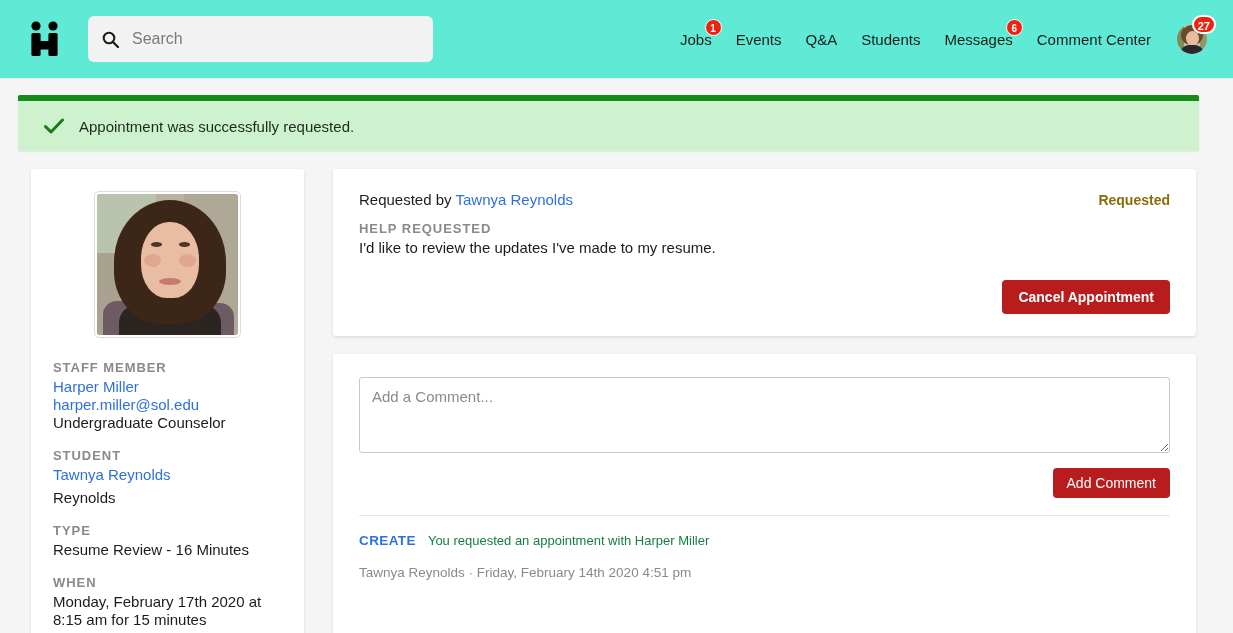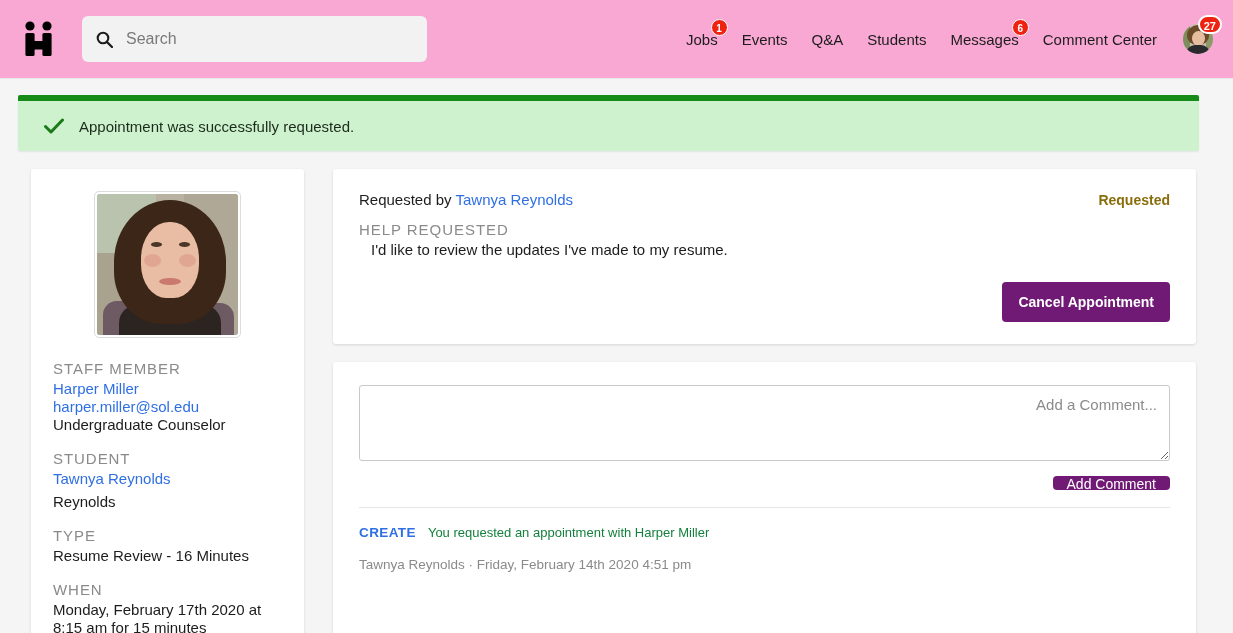--- a/index.html
+++ b/index.html
@@ -9,25 +9,25 @@
     overflow: hidden;
     background: #f5f5f5;
     font-family: "Liberation Sans", sans-serif;
     -webkit-font-smoothing: antialiased;
   }
 
   
   #header {
     position: relative;
     height: 79px;
-    background: #f9a8d4;
+    background: #5eead4;
     border-bottom: 1px solid #e8e8e8;
     display: flex;
     align-items: center;
-    padding: 0 18px;
+    padding: 0 24px;
   }
   #logo {
     width: 34px; height: 40px;
     margin-left: 4px; margin-right: 26px;
     flex: 0 0 auto;
     display: flex; align-items: center; justify-content: center;
   }
   #search-box {
     width: 345px; height: 46px;
     background: #f2f2f2;
@@ -238,25 +238,25 @@
     border-radius: 0 14px 0 0;
     background: #6e5a62;
   }
   #staff-photo .neck {
     position: absolute; left: 58px; bottom: 28px;
     width: 26px; height: 20px;
     background: #dfb296;
   }
 
   .field-label {
-    font-size: 15px;
+    font-size: 13px;
     letter-spacing: .95px;
     color: #8a8a8a;
     text-transform: uppercase;
-    font-weight: normal;
+    font-weight: bold;
     margin-bottom: 3px;
   }
   .field-link {
     font-size: 15px;
     color: #2f6fe3;
     line-height: 18px;
     display: block;
     text-decoration: none;
     cursor: pointer;
   }
@@ -284,67 +284,66 @@
   }
   #requested-by { font-size: 15px; color: #1c1c1c; }
   #requested-by-name { color: #2f6fe3; text-decoration: none; cursor: pointer; }
   #status-badge {
     font-size: 14px;
     font-weight: bold;
     color: #8a6d0b;
     white-space: nowrap;
   }
   #help-label { margin-top: 13px; }
-  #help-text { font-size: 15px; color: #1c1c1c; margin-left: 12px; }
+  #help-text { font-size: 15px; color: #1c1c1c; }
   #cancel-row {
     display: flex; justify-content: flex-end;
     margin-top: 24px;
   }
   #cancel-btn {
-    background: #701a75;
+    background: #b91c1c;
     color: #fff;
     border: none;
     border-radius: 4px;
     font-family: "Liberation Sans", sans-serif;
     font-size: 14px;
     font-weight: bold;
     padding: 0 16px;
-    height: 40px;
+    height: 34px;
     cursor: pointer;
   }
 
   #comment-card { padding: 23px 26px 28px 26px; min-height: 288px; }
   #comment-area {
     width: 100%;
     height: 76px;
     border: 1px solid #c9c9c9;
     border-radius: 3px;
     padding: 10px 12px;
     font-family: "Liberation Sans", sans-serif;
     font-size: 15px;
     color: #1c1c1c;
     resize: vertical;
     outline: none;
     display: block;
-    text-align: right;
   }
   #comment-area::placeholder { color: #8b8b8b; }
   #comment-btn-row {
     display: flex; justify-content: flex-end;
     margin-top: 15px;
   }
   #add-comment-btn {
-    background: #701a75;
+    background: #b91c1c;
     color: #fff;
     border: none;
     border-radius: 4px;
     font-family: "Liberation Sans", sans-serif;
     font-size: 14px;
     padding: 0 14px;
-    height: 14px;
+    height: 30px;
     cursor: pointer;
   }
   #activity-divider {
     border-top: 1px solid #e6e6e6;
     margin-top: 17px;
     padding-top: 17px;
   }
   .activity-head { display: flex; align-items: baseline; }
   .activity-type {
     color: #2f6fe3;

